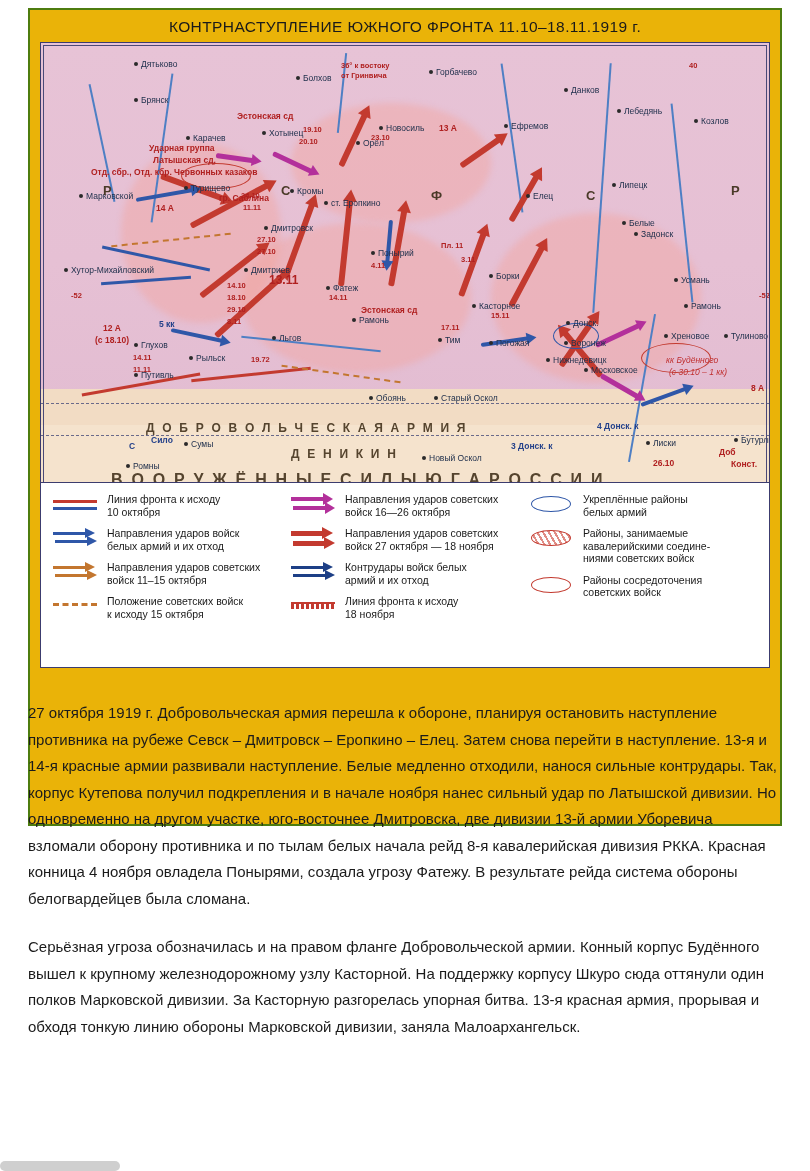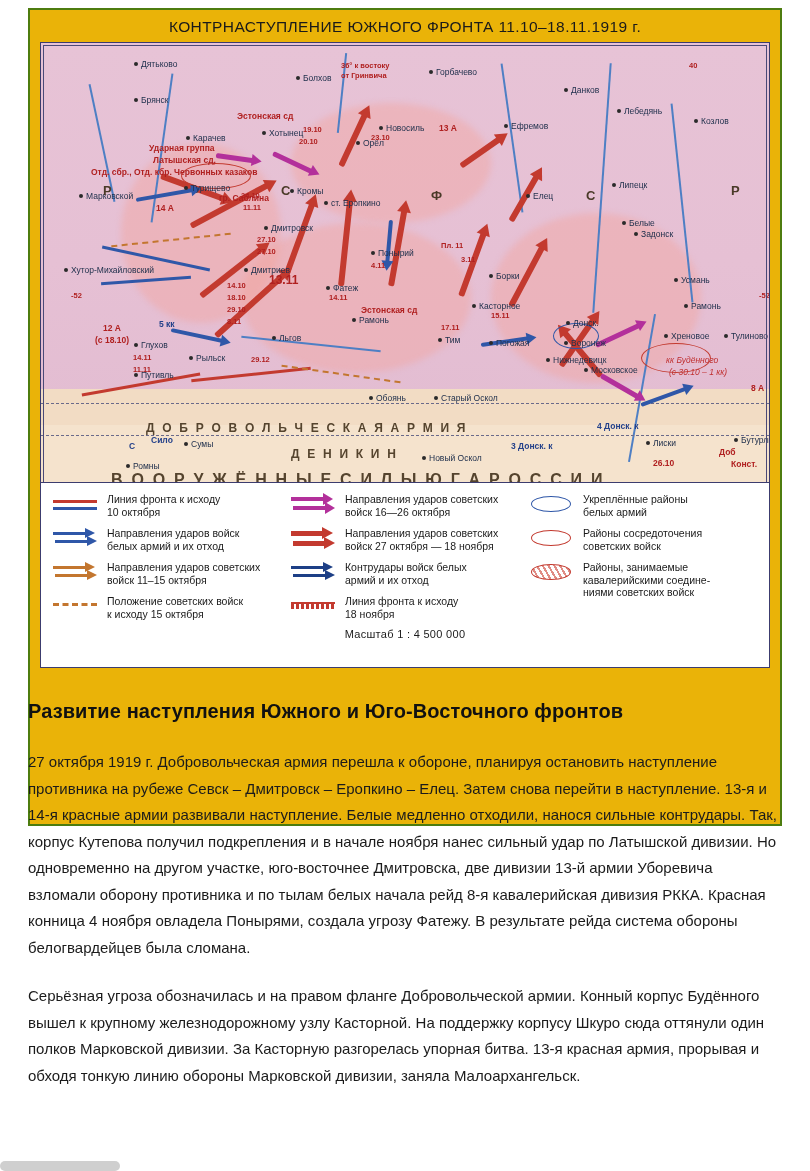--- a/index.html
+++ b/index.html
@@ -368,21 +368,21 @@
           <div class="lbl nolabel red" style="left: 228px; top: 230px; font-size: 12px;">13.11</div>
           <div class="lbl nolabel red" style="left: 186px; top: 238px; font-size: 7.5px;">14.10</div>
           <div class="lbl nolabel red" style="left: 186px; top: 250px; font-size: 7.5px;">18.10</div>
           <div class="lbl nolabel red" style="left: 186px; top: 262px; font-size: 7.5px;">29.10</div>
           <div class="lbl nolabel red" style="left: 186px; top: 274px; font-size: 7.5px;">8.11</div>
           <div class="lbl nolabel red" style="left: 288px; top: 250px; font-size: 7.5px;">14.11</div>
           <div class="lbl nolabel red" style="left: 330px; top: 218px; font-size: 7.5px;">4.11</div>
           <div class="lbl nolabel red" style="left: 420px; top: 212px; font-size: 7.5px;">3.11</div>
           <div class="lbl nolabel red" style="left: 450px; top: 268px; font-size: 7.5px;">15.11</div>
           <div class="lbl nolabel red" style="left: 400px; top: 280px; font-size: 7.5px;">17.11</div>
-          <div class="lbl nolabel red" style="left: 210px; top: 312px; font-size: 7.5px;">29.12</div>
+          <div class="lbl nolabel red" style="left: 210px; top: 312px; font-size: 7.5px;">19.72</div>
           <div class="lbl nolabel red" style="left: 92px; top: 310px; font-size: 7.5px;">14.11</div>
           <div class="lbl nolabel red" style="left: 92px; top: 322px; font-size: 7.5px;">11.11</div>
           <div class="lbl nolabel red" style="left: 400px; top: 198px; font-size: 7.5px;">Пл. 11</div>
           <div class="lbl nolabel red" style="left: 30px; top: 248px; font-size: 7.5px;">-52</div>
           <div class="lbl nolabel red" style="left: 718px; top: 248px; font-size: 7.5px;">-52</div>
           <div class="lbl nolabel red" style="left: 300px; top: 18px; font-size: 7.5px;">36° к востоку</div>
           <div class="lbl nolabel red" style="left: 300px; top: 28px; font-size: 7.5px;">от Гринвича</div>
           <div class="lbl nolabel red" style="left: 648px; top: 18px; font-size: 7.5px;">40</div>
         </div>
       <div id="regions">
@@ -459,37 +459,35 @@
 
         <div class="legend-col">
           <div class="legend-item">
             <div class="legend-sym">
               <span class="s-ell-blue"></span>
             </div>
             <div class="legend-txt">Укреплённые районы<br>белых армий</div>
           </div>
           <div class="legend-item">
             <div class="legend-sym">
+              <span class="s-ell-hatch"></span>
+            </div>
+            <div class="legend-txt">Районы, занимаемые<br>кавалерийскими соедине-<br>ниями советских войск</div>
+          </div>
+          <div class="legend-item">
+            <div class="legend-sym">
               <span class="s-ell-red"></span>
             </div>
             <div class="legend-txt">Районы сосредоточения<br>советских войск</div>
           </div>
-          <div class="legend-item">
-            <div class="legend-sym">
-              <span class="s-ell-hatch"></span>
-            </div>
-            <div class="legend-txt">Районы, занимаемые<br>кавалерийскими соедине-<br>ниями советских войск</div>
-          </div>
         </div>
       </div>
 
-      <div class="scale">Масштаб 1 : 4 500 000</div>
     </div>
   </div>
 
   <div class="article">
-    <h2 class="heading">Развитие наступления Южного и Юго-Восточного фронтов</h2>
     <p class="para">27 октября 1919 г. Добровольческая армия перешла к обороне, планируя остановить наступление противника на рубеже Севск – Дмитровск – Еропкино – Елец. Затем снова перейти в наступление. 13-я и 14-я красные армии развивали наступление. Белые медленно отходили, нанося сильные контрудары. Так, корпус Кутепова получил подкрепления и в начале ноября нанес сильный удар по Латышской дивизии. Но одновременно на другом участке, юго-восточнее Дмитровска, две дивизии 13-й армии Уборевича взломали оборону противника и по тылам белых начала рейд 8-я кавалерийская дивизия РККА. Красная конница 4 ноября овладела Понырями, создала угрозу Фатежу. В результате рейда система обороны белогвардейцев была сломана.</p>
     <p class="para">Серьёзная угроза обозначилась и на правом фланге Добровольческой армии. Конный корпус Будённого вышел к крупному железнодорожному узлу Касторной. На поддержку корпусу Шкуро сюда оттянули один полков Марковской дивизии. За Касторную разгорелась упорная битва. 13-я красная армия, прорывая и обходя тонкую линию обороны Марковской дивизии, заняла Малоархангельск.</p>
   </div>
 
   <div class="scrollbar-nub"></div>
 </div>
 
 </body></html>

